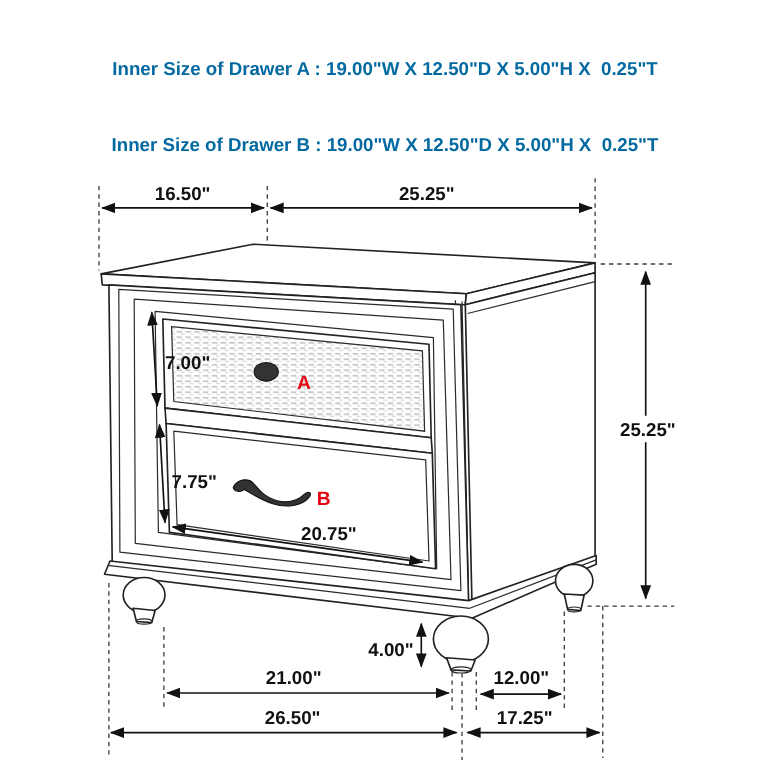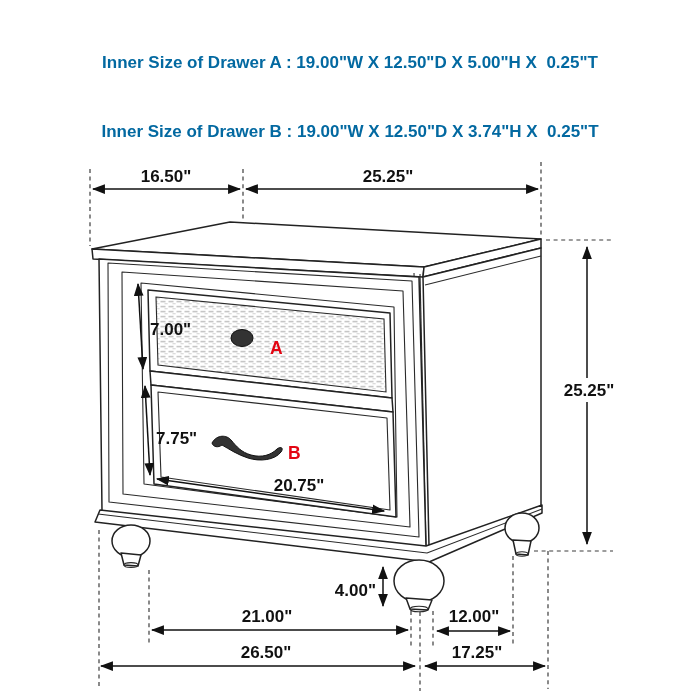--- a/index.html
+++ b/index.html
@@ -21,21 +21,21 @@
   svg text.redlbl{fill:#e30613;font-size:17.5px;}
   svg .dark{fill:#333;stroke:#111;stroke-width:1;}
 </style>
 </head>
 <body>
 
 <div class="canvas">
 
   <div class="header">
     <div>Inner Size of Drawer A : 19.00"W X 12.50"D X 5.00"H X  0.25"T</div>
-    <div>Inner Size of Drawer B : 19.00"W X 12.50"D X 3.74"H X  0.25"T</div>
+    <div>Inner Size of Drawer B : 19.00"W X 12.50"D X 5.00"H X  0.25"T</div>
   </div>
 
   <svg class="drawing" width="700" height="700" viewBox="0 0 700 700">
     <defs>
       <marker id="arr" viewBox="0 0 12 9" markerWidth="13" markerHeight="10" refX="11" refY="4.5" orient="auto-start-reverse" markerUnits="userSpaceOnUse">
         <path d="M0,0 L12,4.5 L0,9 Z" fill="#111"></path>
       </marker>
       <pattern id="weave" width="8" height="5" patternUnits="userSpaceOnUse">
         <rect width="8" height="5" fill="#ffffff"></rect>
         <rect x="0.5" y="0.8" width="5" height="1.6" fill="#c6c6c6"></rect>

